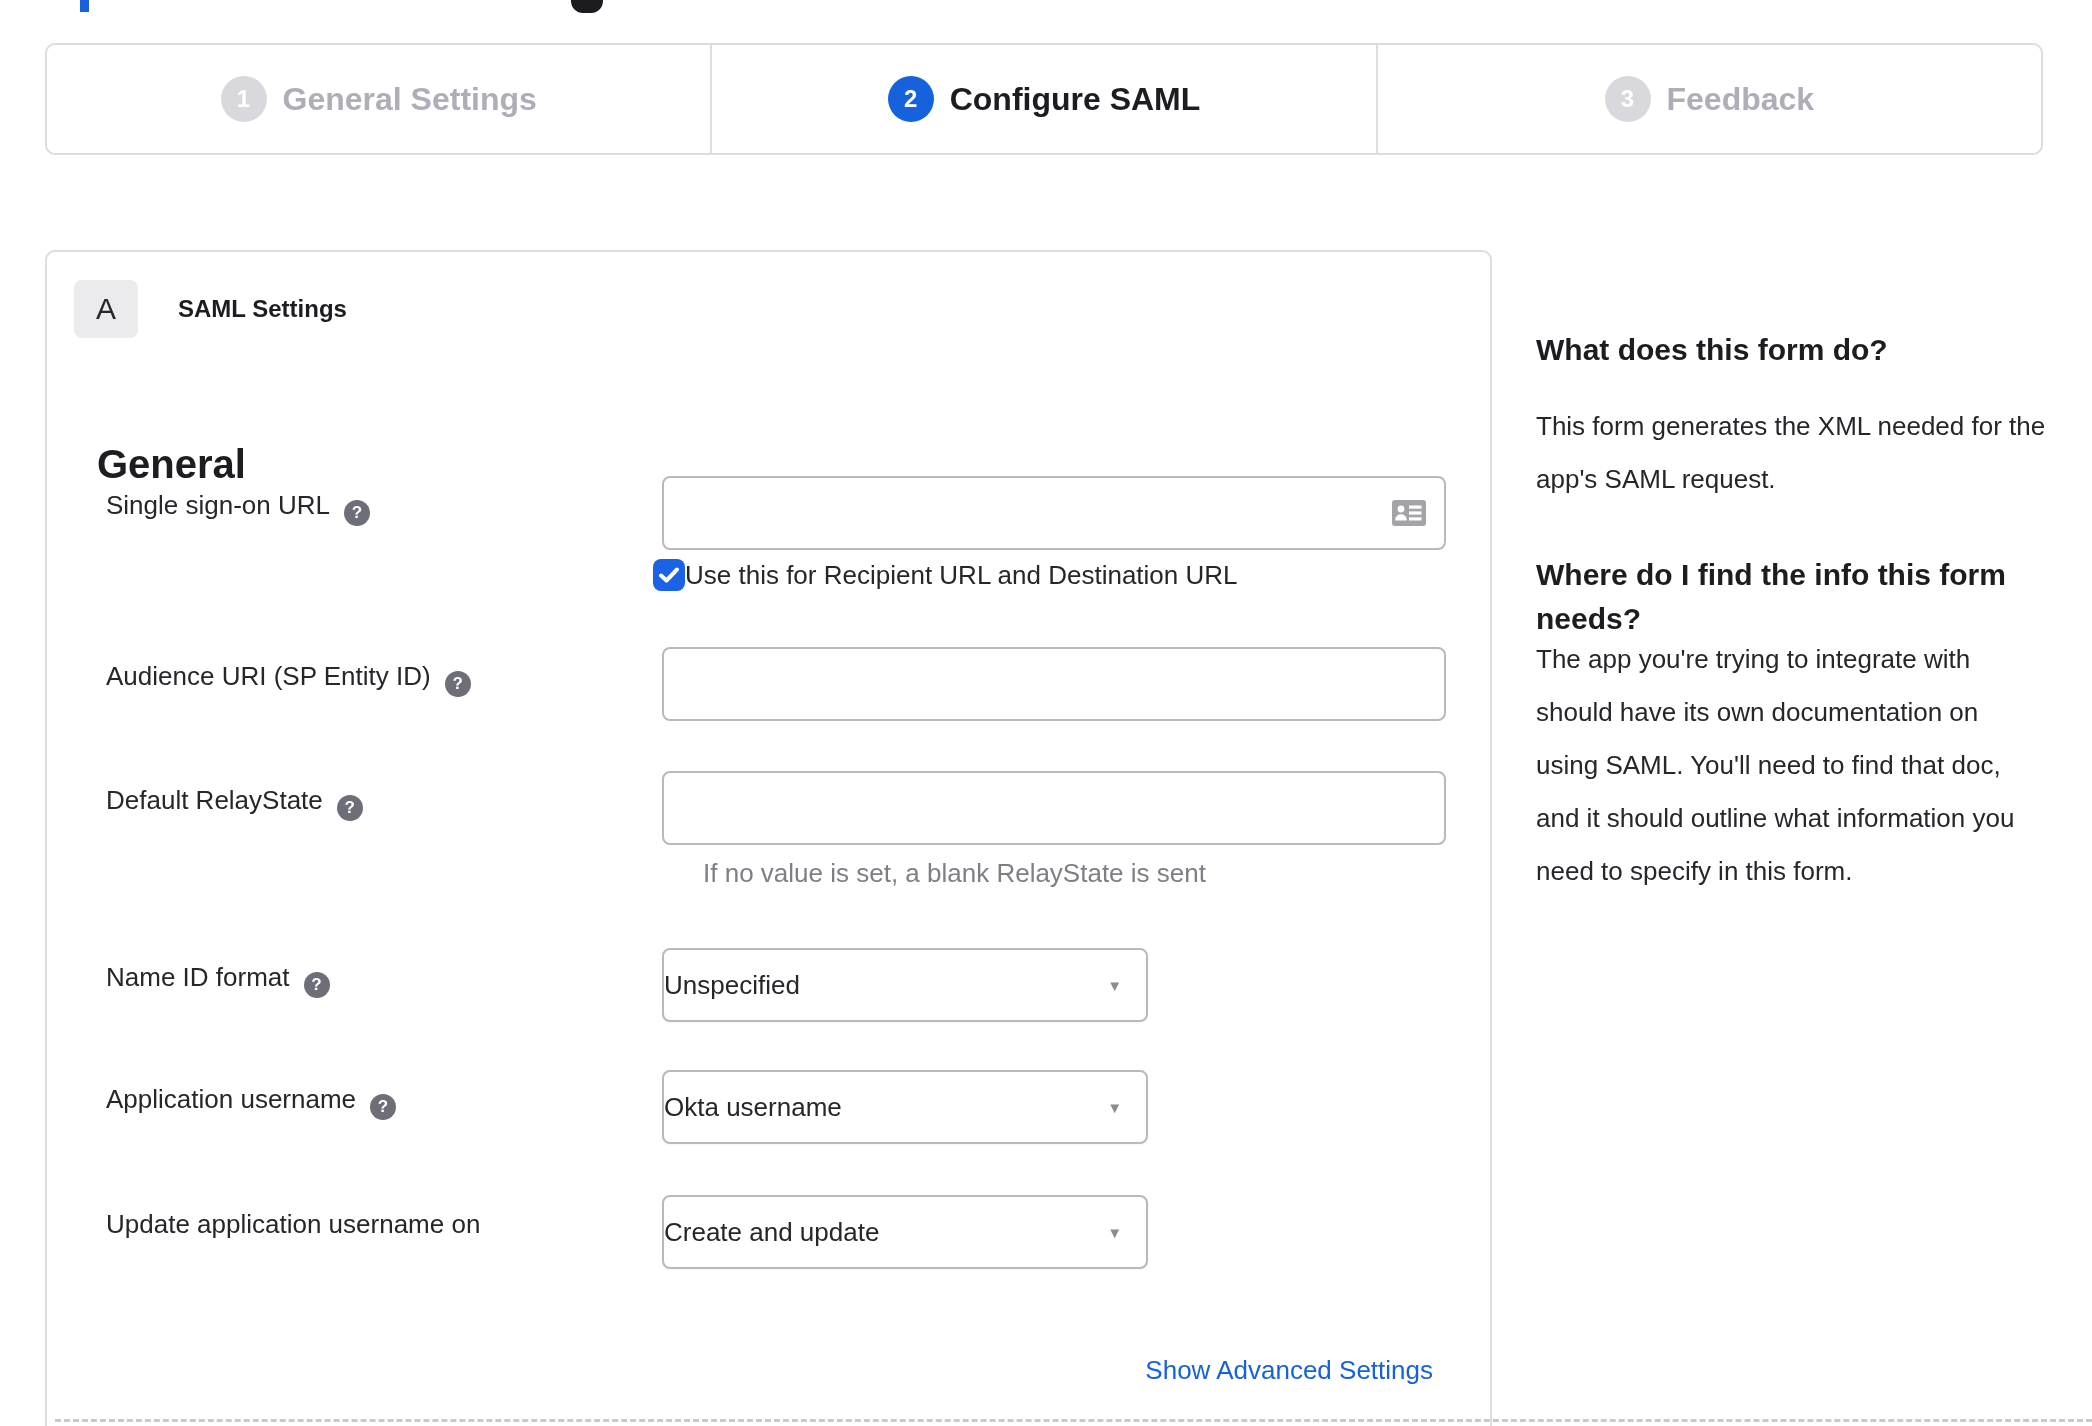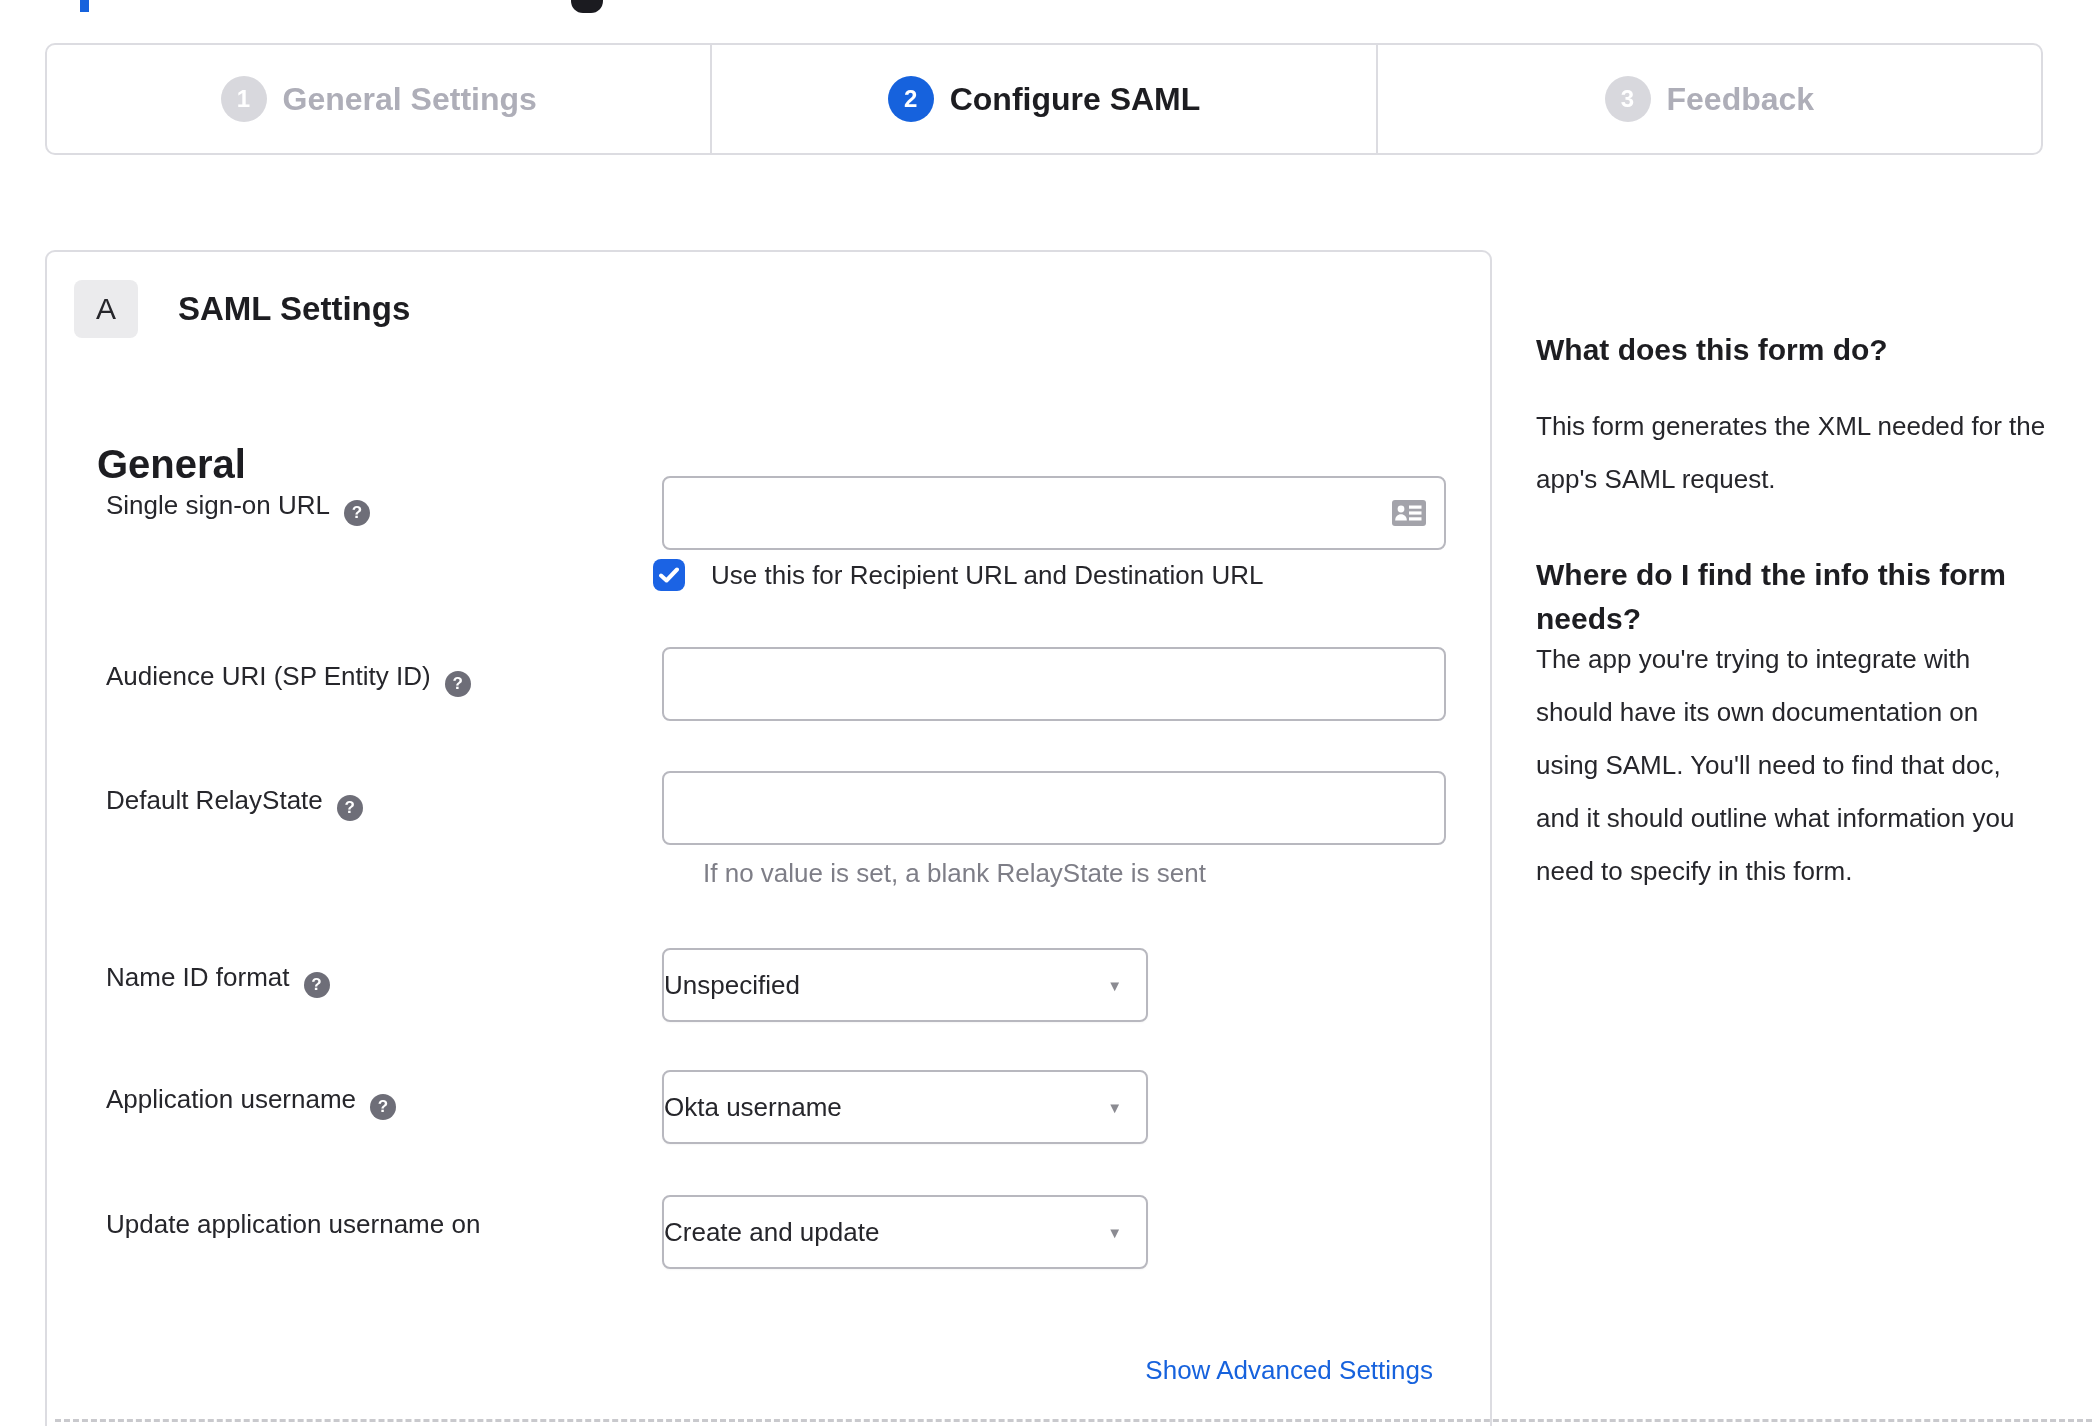--- a/index.html
+++ b/index.html
@@ -23,40 +23,40 @@
   .step-label { font-size:32px; font-weight:bold; }
   .step.inactive .step-label { color:#aeaeb8; }
   .step.active .step-label { color:#1d1d21; }
 
   
   .panel { position:absolute; left:45px; top:250px; width:1447px; height:1176px;
     background:#fff; border:2px solid #dcdce1; border-bottom:none; border-radius:10px 10px 0 0; }
   .panel-header { position:absolute; left:27px; top:28px; display:flex; align-items:center; gap:40px; }
   .panel-badge { width:64px; height:58px; background:#ebebed; border-radius:8px; display:flex;
     align-items:center; justify-content:center; font-size:30px; color:#26262b; }
-  .panel-title { font-size:33px; font-weight:bold; color:#1d1d21; }
+  .panel-title { font-size:24px; font-weight:bold; color:#1d1d21; }
   .section-title { position:absolute; left:50px; top:190px; font-size:40px; font-weight:bold; color:#1d1d21; }
 
   .form-row { position:absolute; left:9px; width:100%; }
   .row-label { position:absolute; left:50px; top:14px; font-size:26px; color:#26262b; white-space:nowrap; }
   .help-icon { display:inline-flex; width:26px; height:26px; border-radius:50%; background:#6e6e78;
     color:#fff; font-size:17px; font-weight:bold; align-items:center; justify-content:center;
     margin-left:14px; vertical-align:-4px; cursor:pointer; }
   .row-control { position:absolute; left:606px; top:0; }
 
   .text-input { width:784px; height:74px; border:2px solid #b8b8bf; border-radius:8px;
     font-size:26px; padding:0 60px 0 28px; color:#26262b; background:#fff; outline:none;
     font-family:"Liberation Sans", sans-serif; }
   .input-wrap { position:relative; width:784px; }
   .contact-icon { position:absolute; right:20px; top:24px; width:34px; height:26px; }
 
   .checkbox-row { position:absolute; left:606px; top:307px; display:flex; align-items:center; }
   .checkbox { width:32px; height:32px; background:#1b63e4; border-radius:8px; display:flex;
     align-items:center; justify-content:center; cursor:pointer; flex:none; }
-  .checkbox-label { font-size:26px; color:#26262b; margin-left:26px; }
+  .checkbox-label { font-size:26px; color:#26262b; }
 
   .hint { position:absolute; left:656px; top:606px; font-size:26px; color:#7e7e87; }
 
   .select { position:relative; width:486px; height:74px; border:2px solid #b8b8bf; border-radius:8px;
     background:#fff; display:flex; align-items:center; font-size:26px;
     color:#26262b; cursor:pointer; box-shadow:0 1px 2px rgba(0,0,0,0.04); }
   .select-arrow { position:absolute; right:24px; top:27px; font-size:15px; color:#8b8b92; }
 
   .advanced-link { position:absolute; right:57px; top:1103px; font-size:26px; color:#1662dd;
     cursor:pointer; text-decoration:none; }

